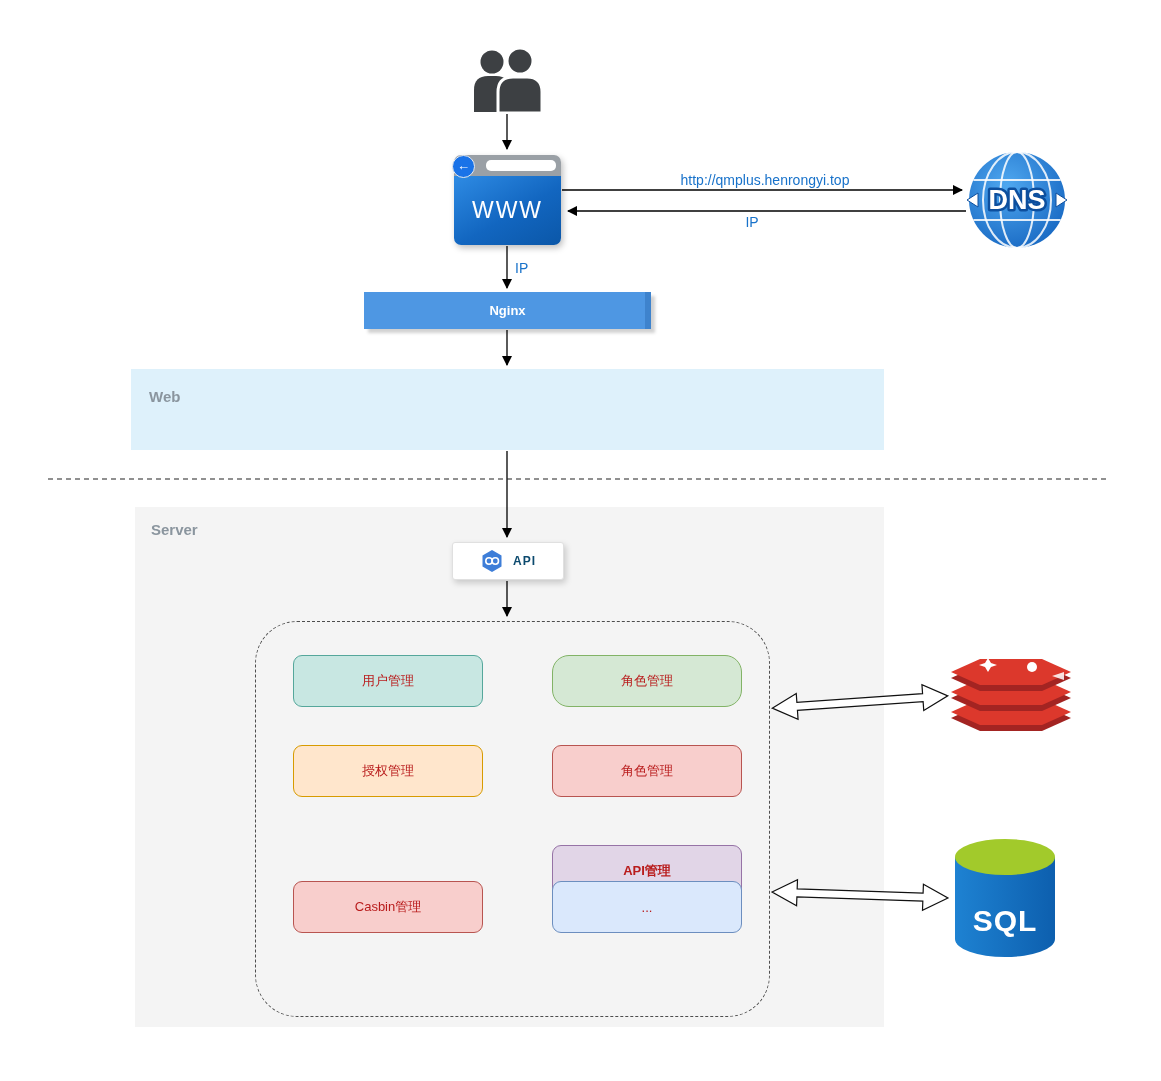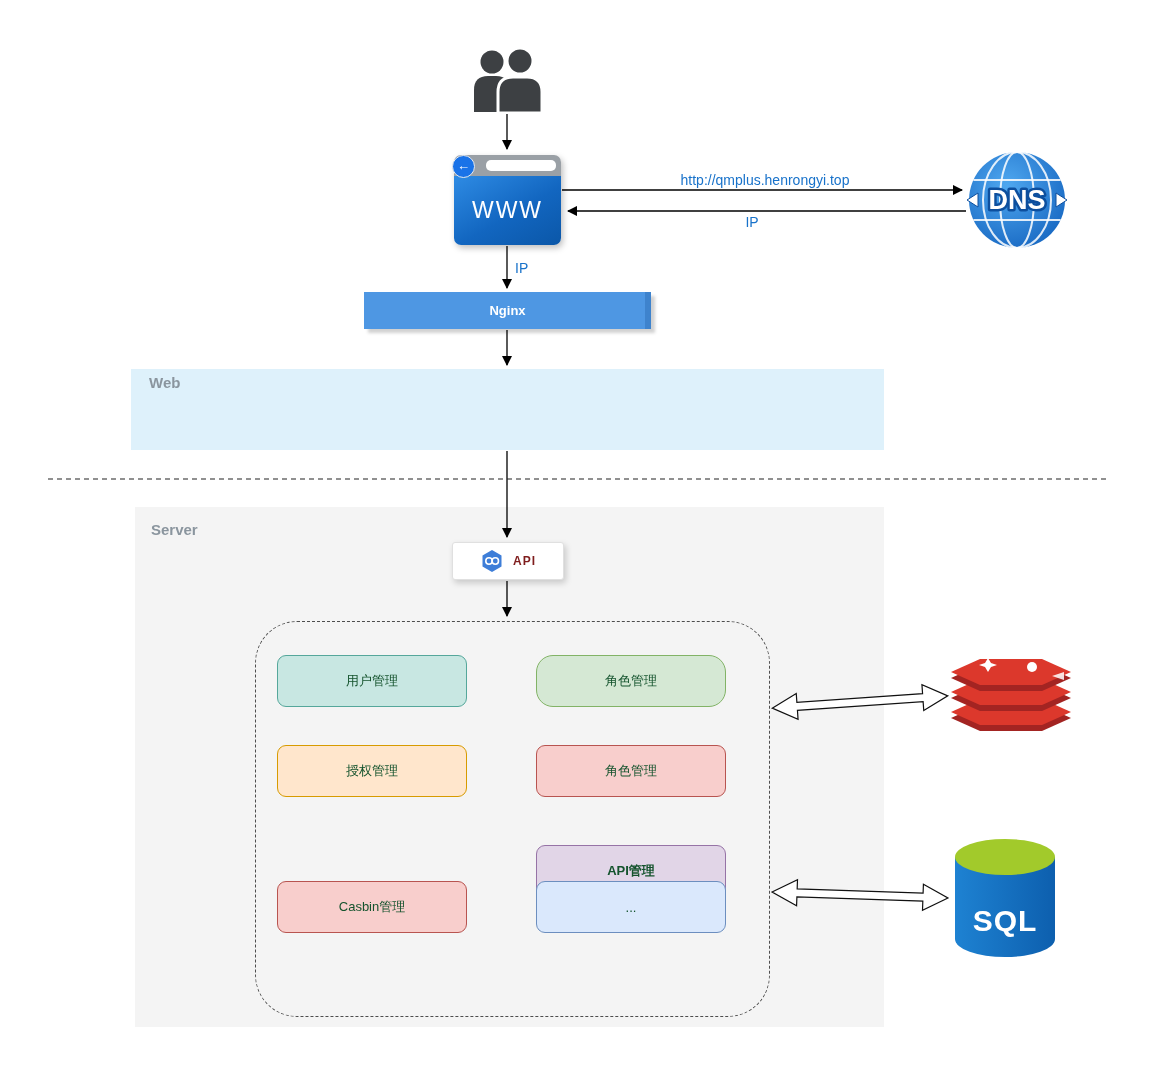--- a/index.html
+++ b/index.html
@@ -4,21 +4,21 @@
 <style>
   * { box-sizing: border-box; }
   html,body { margin:0; padding:0; background:#ffffff; }
   body { font-family:"Liberation Sans", sans-serif; }
   #canvas { position:relative; width:1161px; height:1081px; background:#ffffff; overflow:hidden; margin:0 auto; }
   #connectors { position:absolute; left:0; top:0; width:1161px; height:1081px; pointer-events:none; }
 
   .seclabel { font-weight:bold; font-size:15px; }
 
   
-  .webband { position:absolute; left:131px; top:369px; width:753px; height:81px; padding:5px 18px; }
+  .webband { position:absolute; left:131px; top:369px; width:753px; height:81px; padding:19px 18px; }
   .serverbox { position:absolute; left:135px; top:507px; width:749px; height:520px; padding:14px 16px; }
 
   
   .nginx { position:absolute; left:364px; top:292px; width:287px; height:37px;
            display:flex; align-items:center; justify-content:center;
            color:#fff; font-weight:bold; font-size:13px;
            box-shadow:4px 4px 3px rgba(0,0,0,.18), inset -6px 0 0 rgba(15,70,140,.25); }
 
   
   .browser { position:absolute; left:454px; top:155px; width:107px; height:90px; border-radius:7px;
@@ -37,27 +37,27 @@
   .iconbox { position:absolute; }
   .users { left:468px; top:48px; width:80px; height:66px; }
   .dns { left:967px; top:150px; width:100px; height:100px; }
   .redis { left:948px; top:650px; width:126px; height:86px; }
   .sqldb { left:953px; top:833px; width:104px; height:130px;text-align:right; }
 
   
   .apibox { position:absolute; left:452px; top:542px; width:112px; height:38px; background:#fff;
             border:1px solid #e0e0e0; border-radius:3px; box-shadow:2px 3px 6px rgba(0,0,0,.18);
             display:flex; align-items:center; justify-content:center; gap:9px; }
-  .apibox .apilabel { font-size:12px; font-weight:bold; color:#7f1d1d; letter-spacing:1px; }
+  .apibox .apilabel { font-size:12px; font-weight:bold; color:#0c4a6e; letter-spacing:1px; }
 
   
   .modcontainer { position:absolute; left:255px; top:621px; width:515px; height:396px;
                   border:1.5px dashed #4d4d4d; border-radius:42px; }
   .mod { position:absolute; width:190px; height:52px; border-radius:9px; border:1px solid;
-         display:flex; align-items:center; justify-content:center; font-size:13px; color:#14532d; }
+         display:flex; align-items:center; justify-content:center; font-size:13px; color:#b91c1c;margin-left:16px; }
   .col-l { left:277px; } .col-r { left:536px; }
   .row-1 { top:655px; } .row-2 { top:745px; } .row-3 { top:845px; } .row-4 { top:881px; }
 
   
   .elabel { position:absolute; font-size:14px; }
   .lbl-url { left:645px; top:172px; width:240px; text-align:center; }
   .lbl-ip-resp { left:722px; top:214px; width:60px; text-align:center; }
   .lbl-ip-req { left:515px; top:260px; }
 </style>
 </head>

